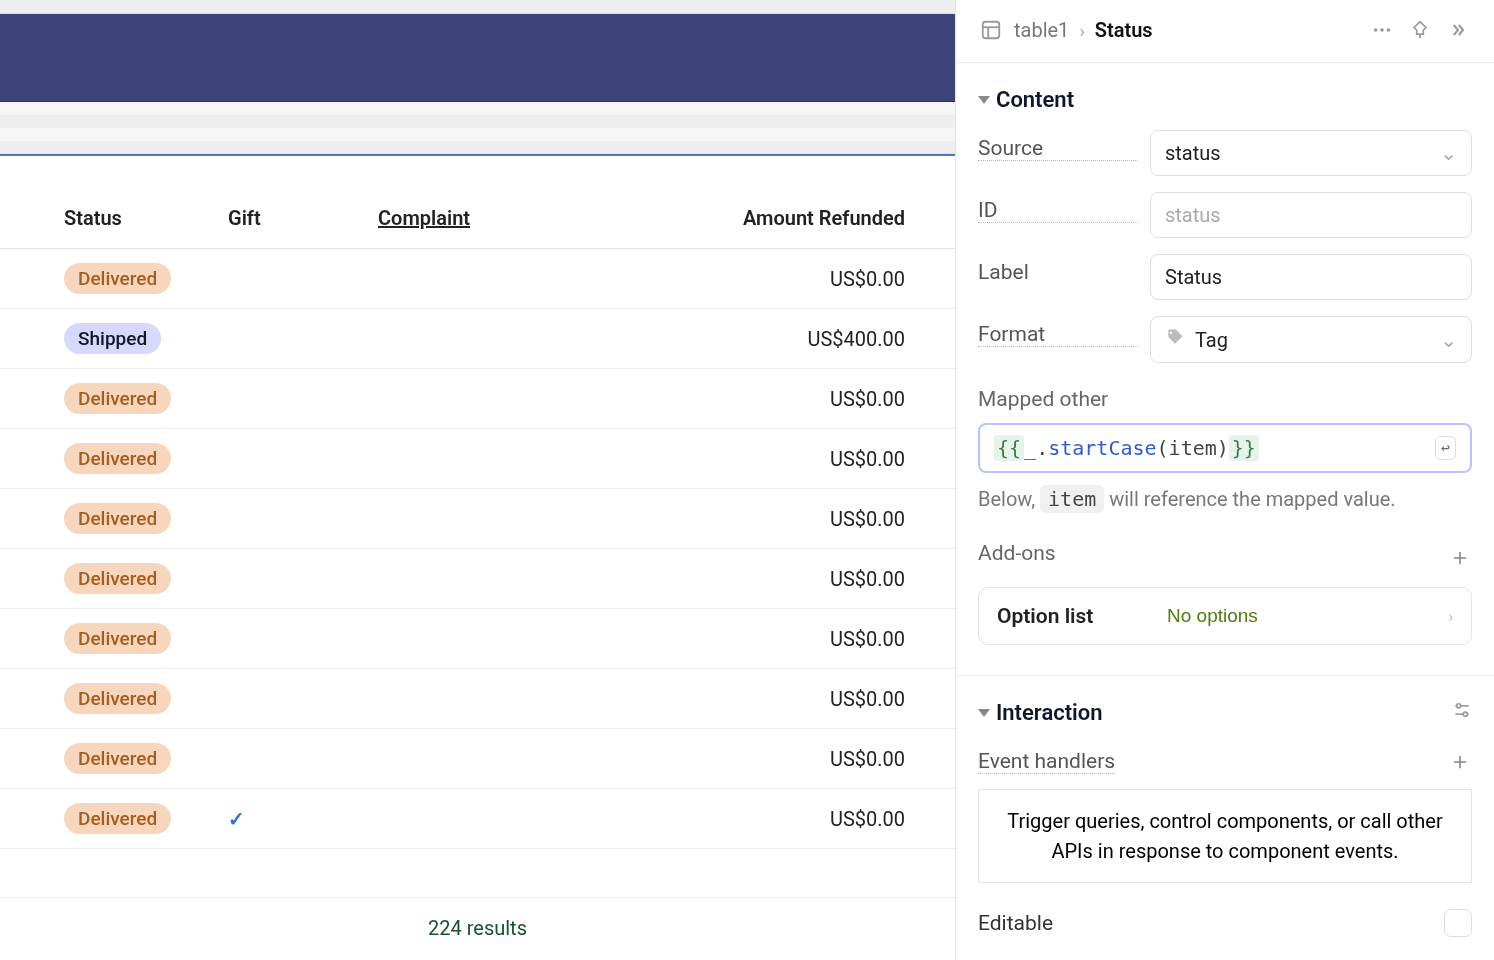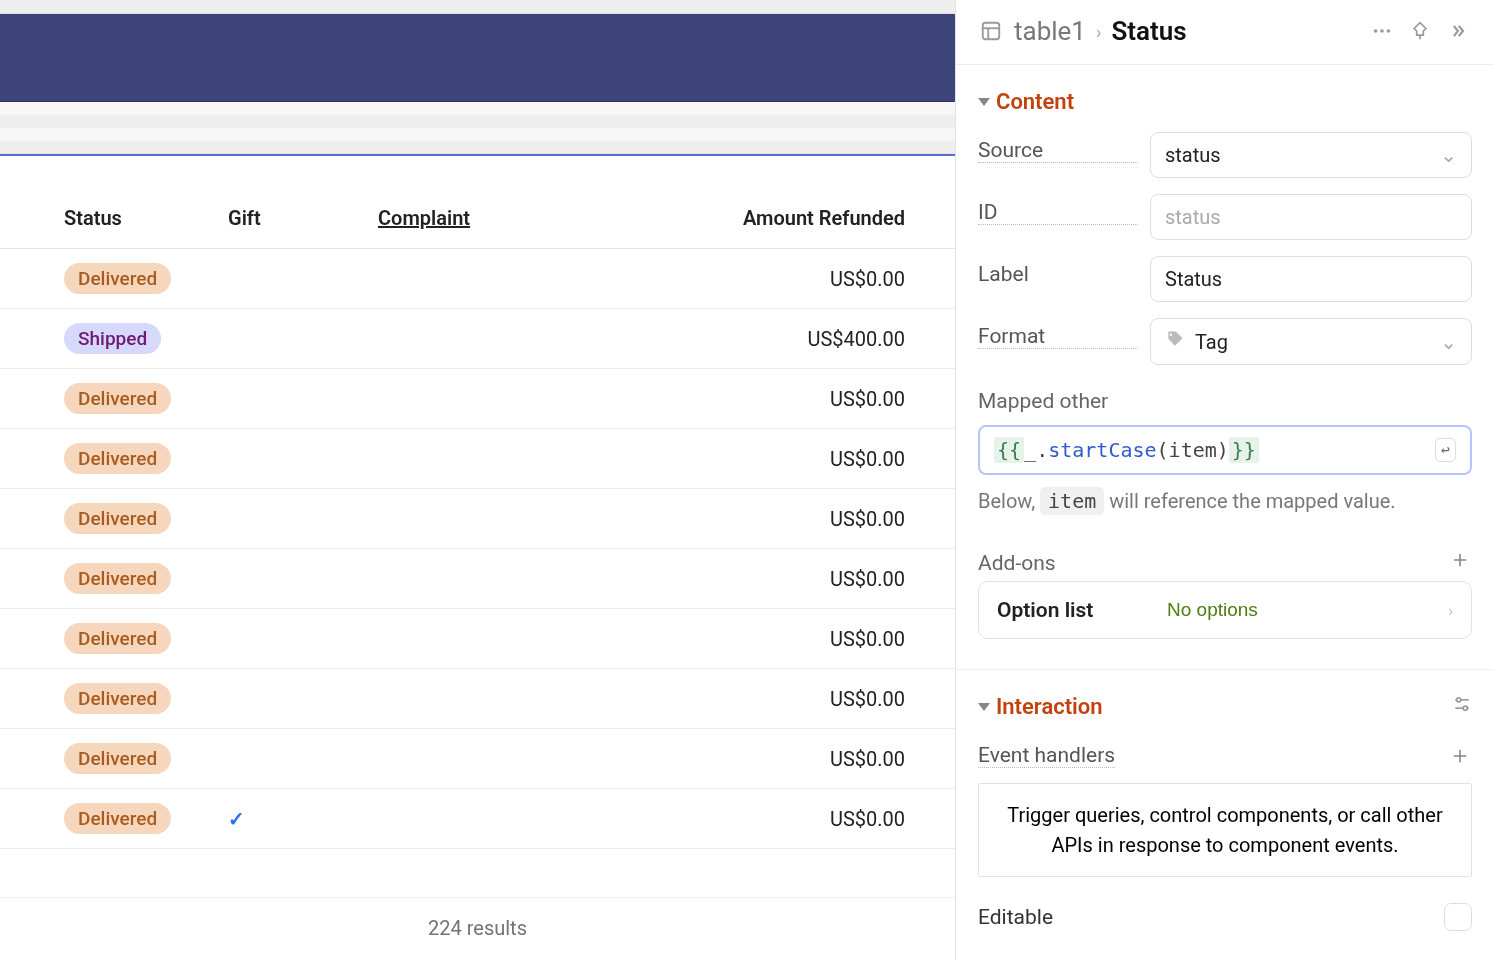--- a/index.html
+++ b/index.html
@@ -16,35 +16,35 @@
   thead th { text-align: left; font-size: 20px; font-weight: 600; padding: 14px 10px 18px; border-bottom: 1px solid #e5e5e5; color: #222; }
   th.col-edge { width: 54px; }
   th.col-status { width: 164px; }
   th.col-gift { width: 150px; text-align: left; }
   th.col-complaint { width: 280px; text-decoration: underline; }
   th.col-amount { text-align: right; padding-right: 50px; }
   tbody td { padding: 13px 10px; border-bottom: 1px solid #eceef0; font-size: 20px; vertical-align: middle; height: 60px; }
   td.col-amount { text-align: right; padding-right: 50px; color: #222; }
   .tag { display: inline-block; padding: 4px 14px; border-radius: 18px; font-size: 19px; font-weight: 500; }
   .tag-delivered { background: #f6d7bd; color: #a95c1f; }
-  .tag-shipped { background: #d6d9fb; color: #701a75; }
+  .tag-shipped { background: #d6d9fb; color: #0f172a; }
   .check { color: #2f6fed; font-size: 20px; font-weight: 700; }
-  .footer { text-align: center; font-size: 20px; color: #737373; padding: 18px 0 20px; background: #fff; border-top: 1px solid #eee; }
+  .footer { text-align: center; font-size: 20px; color: #14532d; padding: 18px 0 20px; background: #fff; border-top: 1px solid #eee; }
 
   .sidebar { width: 539px; flex: none; border-left: 1px solid #e3e3e3; background: #fff; display: flex; flex-direction: column; overflow: hidden; }
   .sb-header { display: flex; align-items: center; padding: 16px 22px 18px; gap: 10px; border-bottom: 1px solid #ededed; }
   .sb-header .icon-box { width: 26px; height: 26px; display:inline-flex; align-items:center; justify-content:center; }
-  .sb-header .crumb { font-size: 26px; color: #777; }
+  .sb-header .crumb { font-size: 20px; color: #777; }
   .sb-header .crumb.active { color: #111; font-weight: 600; }
   .sb-header .chev { color: #aaa; font-size: 18px; }
   .sb-header .spacer { flex: 1; }
   .hdr-icon { color: #888; cursor: pointer; display:inline-flex; align-items:center; justify-content:center; width:28px; height:28px; }
 
   .sb-body { flex:1; overflow-y:auto; padding: 0 22px 30px; }
-  .section-title { display:flex; align-items:center; gap:6px; font-size:22px; font-weight:600; color:#c2410c; margin: 24px 0 18px; }
+  .section-title { display:flex; align-items:center; gap:6px; font-size:22px; font-weight:600; color:#0f172a; margin: 24px 0 18px; }
   .section-title .caret { width:0; height:0; border-left:6px solid transparent; border-right:6px solid transparent; border-top:8px solid #888; display:inline-block; }
   .section-title .spacer { flex:1; }
   .section-title .gear { color:#888; }
 
   .form-row { display:flex; align-items:center; margin-bottom: 16px; gap: 12px; }
   .form-label { width: 160px; font-size: 21px; color: #555; border-bottom: 1px dotted #bbb; align-self:flex-start; padding-top:6px; display:inline-block; }
   .form-label.nodec { border-bottom:none; }
   .form-field { flex:1; }
   .select, .text-input { width:100%; border:1px solid #ddd; border-radius:8px; padding: 10px 14px; font-size:20px; color:#222; background:#fff; display:flex; align-items:center; gap:10px; }
   .text-input.placeholder { color:#aaa; }
@@ -53,21 +53,21 @@
 
   .mapped-label { font-size:21px; color:#666; margin: 24px 0 12px; }
   .code-box { border: 2px solid #b6c4ff; border-radius:8px; padding: 10px 14px; font-family: ui-monospace, Menlo, Consolas, monospace; font-size:20px; display:flex; align-items:center; gap:0; background:#fff; }
   .code-box .braces { background:#e6f2ea; color:#3a7a4d; padding:1px 3px; border-radius:3px; }
   .code-box .fn { color:#2f5bd0; }
   .code-box .plain { color:#444; }
   .code-box .revert { margin-left:auto; color:#666; border:1px solid #ddd; border-radius:5px; padding:2px 5px; font-size:15px; }
   .hint { font-size:20px; color:#777; margin-top:14px; }
   .hint code { background:#f0f0f0; border-radius:5px; padding:2px 8px; font-family: ui-monospace, Menlo, monospace; color:#444; }
 
-  .addons-row { display:flex; align-items:flex-end; margin-top:30px; margin-bottom:6px; }
+  .addons-row { display:flex; align-items:flex-start; margin-top:30px; margin-bottom:14px; }
   .addons-row .lbl { font-size:21px; color:#666; }
   .addons-row .plus { margin-left:auto; color:#888; font-size:24px; }
   .option-card { border:1px solid #e2e2e2; border-radius:10px; padding: 16px 18px; display:flex; align-items:center; gap: 20px; justify-content: center; }
   .option-card .name { font-size:21px; font-weight:600; color:#222; width: 150px; }
   .option-card .val { font-family: Liberation Sans, sans-serif; font-size:19px; color:#4d7c0f; }
   .option-card .open { margin-left:auto; color:#bbb; }
 
   .sect-divider { height:1px; background:#eee; margin: 30px -22px 0; }
 
   .ev-label-row { display:flex; align-items:center; margin-top: 20px; }

